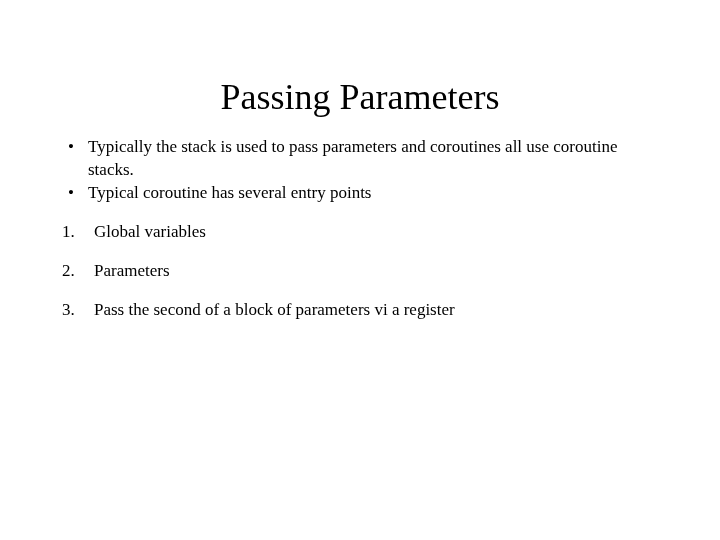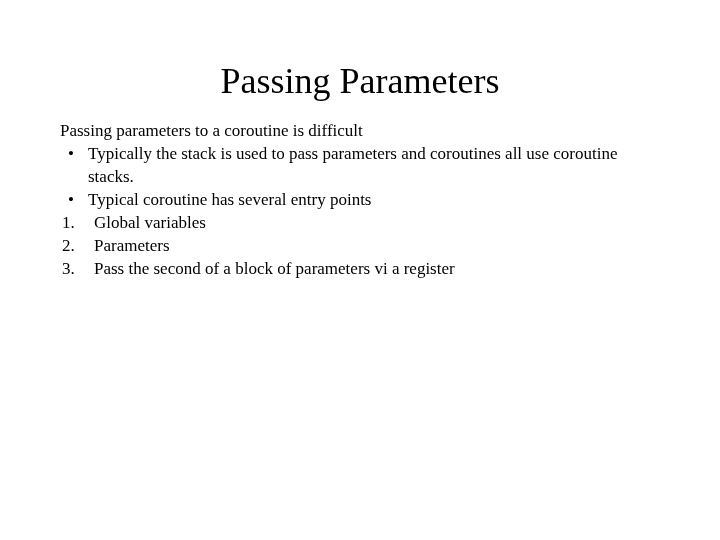--- a/index.html
+++ b/index.html
@@ -12,21 +12,21 @@
     color: #000;
   }
   .slide {
     box-sizing: border-box;
     padding: 60px 60px 0 60px;
   }
   h1 {
     font-size: 36px;
     font-weight: normal;
     text-align: center;
-    margin: 0 0 18px 0;
+    margin: 16px 0 18px 0;
   }
   .body {
     font-size: 17px;
     line-height: 1.35;
   }
   .para {
     margin: 0;
   }
   ul.bullets {
     list-style: none;
@@ -45,34 +45,34 @@
   ol.nums {
     list-style: none;
     margin: 0;
     padding: 0;
     counter-reset: item;
   }
   ol.nums li {
     padding-left: 34px;
     position: relative;
     counter-increment: item;
+    margin-top: 16px;
   }
   ol.nums li::before {
     content: counter(item) ".";
     position: absolute;
     left: 2px;
   }
 </style>
 </head>
 <body>
 
 <div class="slide">
   <h1>Passing Parameters</h1>
   <div class="body">
-    <p class="para">Passing parameters to a coroutine is difficult</p>
     <ul class="bullets">
       <li>Typically the stack is used to pass parameters and coroutines all use coroutine stacks.</li>
       <li>Typical coroutine has several entry points</li>
     </ul>
     <ol class="nums">
       <li>Global variables</li>
       <li>Parameters</li>
       <li>Pass the second of a block of parameters vi a register</li>
     </ol>
   </div>

